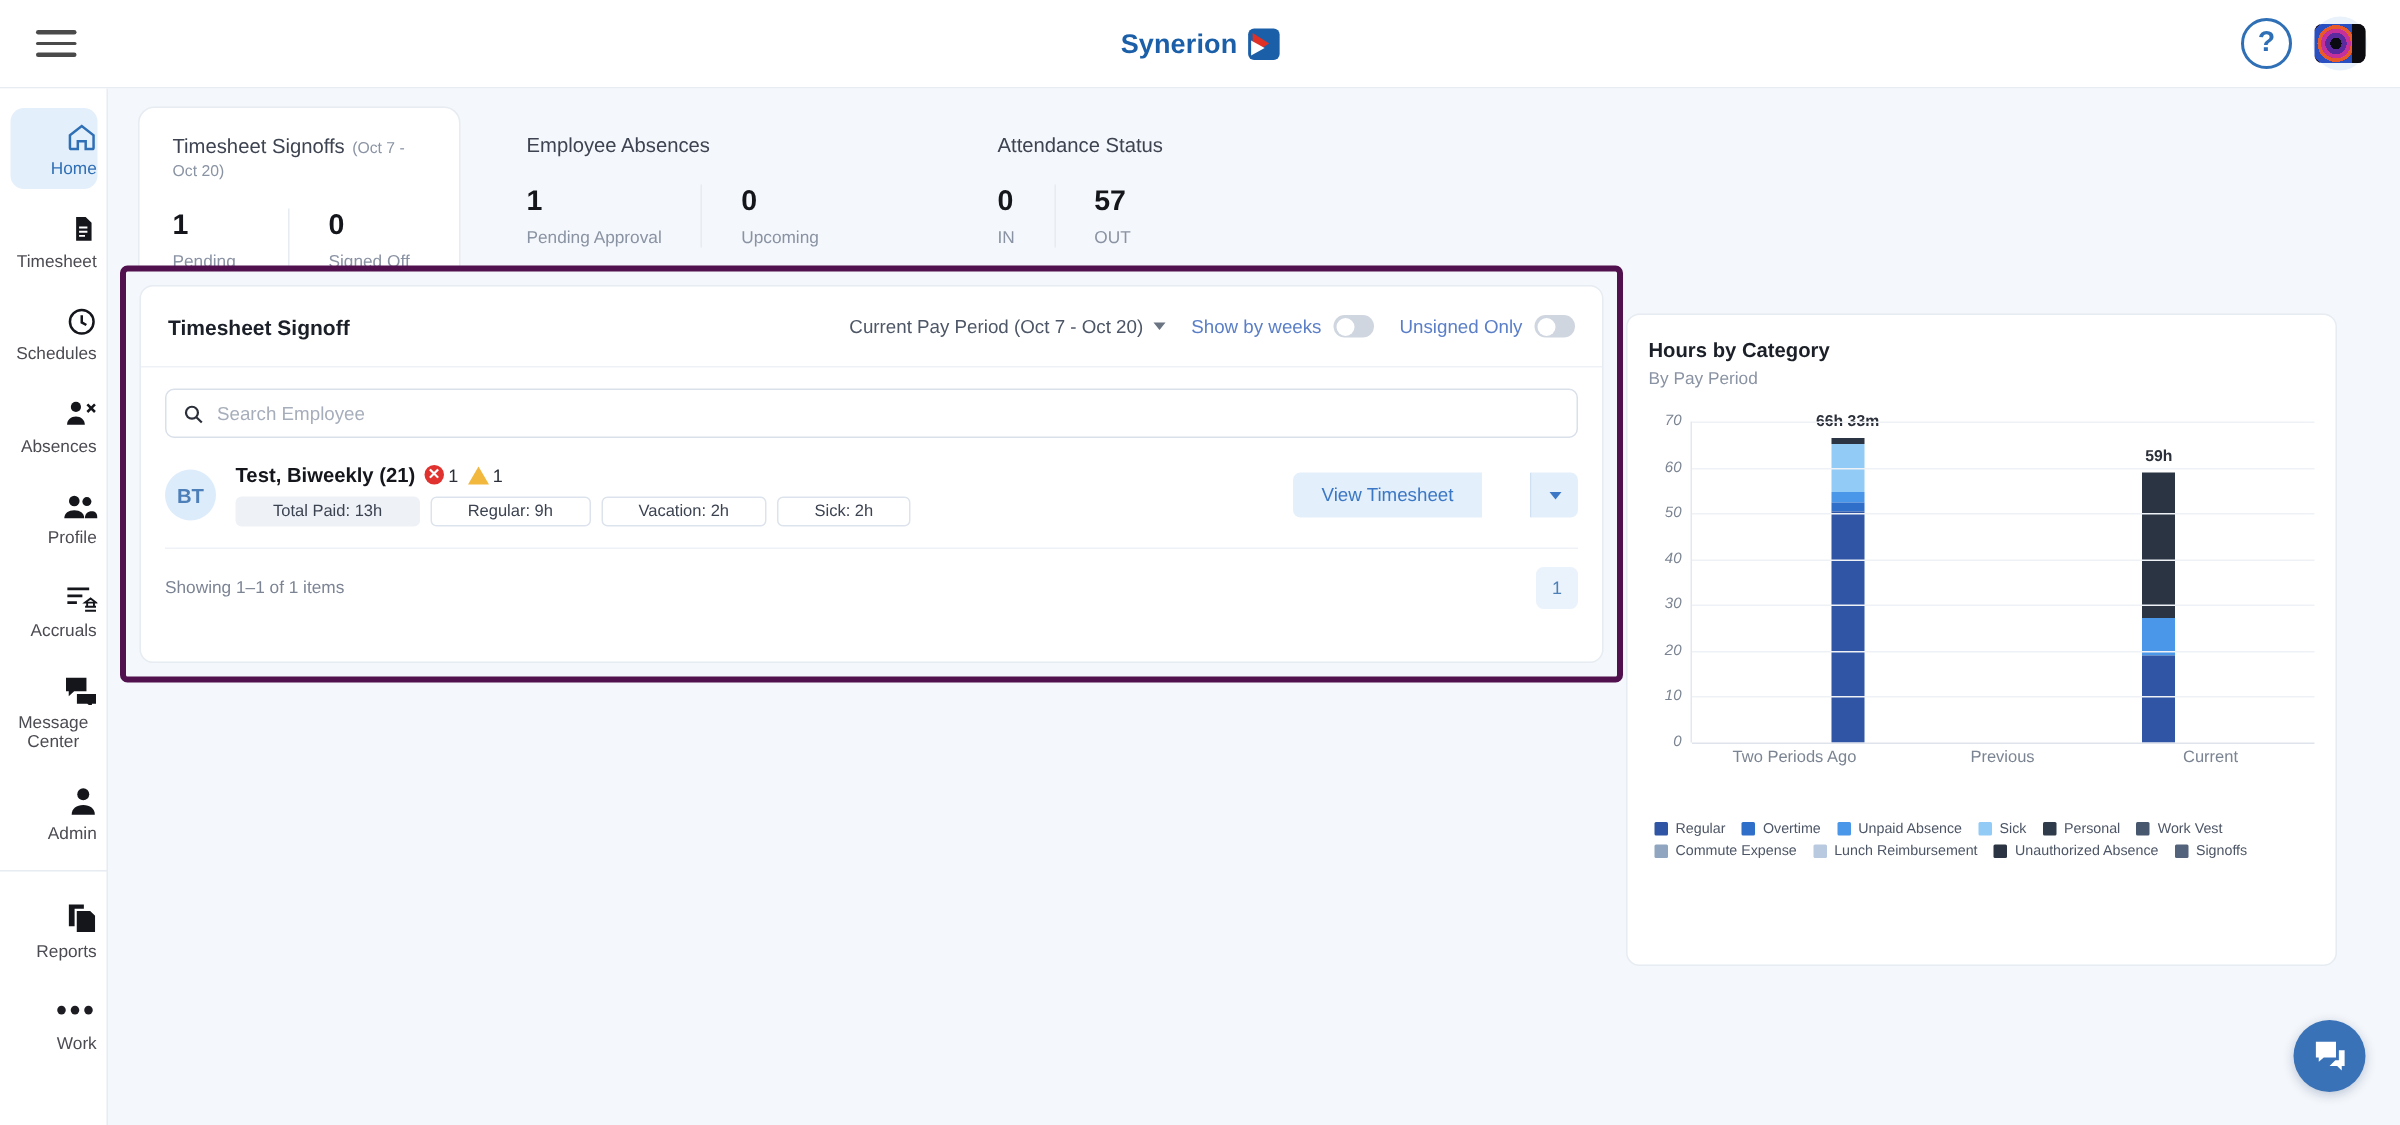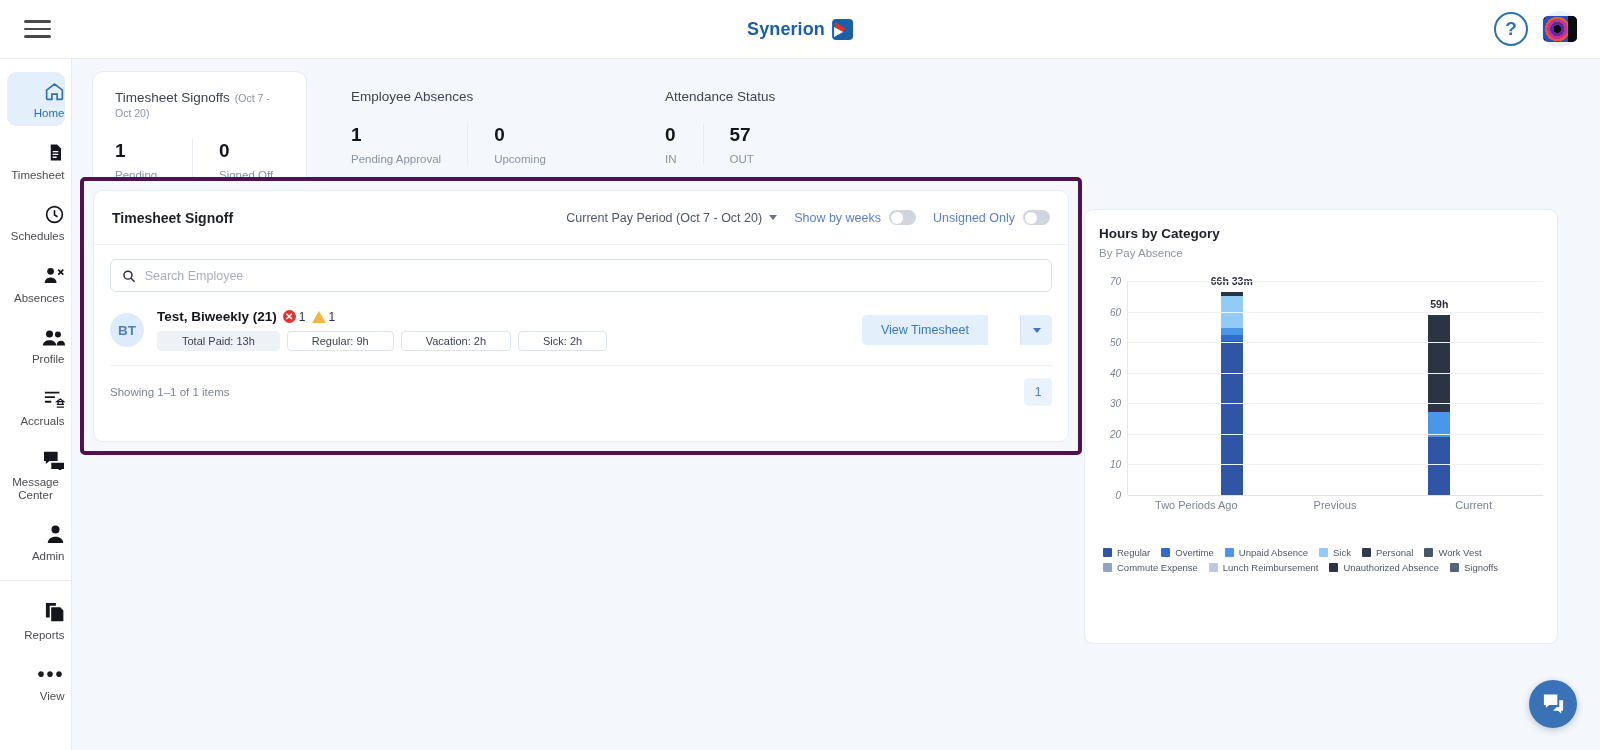--- a/index.html
+++ b/index.html
@@ -351,21 +351,21 @@
           <path d="M6 5h11l4 4v13H6z" fill="#14161c" stroke="#fff" stroke-width="1.6"></path>
         </svg>
       </div>
       <div class="lbl">Reports</div>
     </div>
 
     <div class="nav-item">
       <div class="ico">
         <div class="dots">•••</div>
       </div>
-      <div class="lbl">View</div>
+      <div class="lbl">Work</div>
     </div>
   </div>
 
   <div class="content">
 
     <div class="stat-strip">
 
       <div class="stat-card">
         <div class="stat-title">
           <span>Timesheet Signoffs</span><span class="sub">(Oct 7 - Oct 20)</span>
@@ -479,21 +479,21 @@
         <div class="panel-foot">
           <div class="foot-text">Showing 1–1 of 1 items</div>
           <div class="page-pill">1</div>
         </div>
 
       </div>
     </div>
 
     <div class="chart-card">
       <div class="chart-title">Hours by Category</div>
-      <div class="chart-sub">By Pay Absence</div>
+      <div class="chart-sub">By Pay Period</div>
 
       <div class="plot">
         <div class="y-axis" id="y-axis">
             <div class="y-tick" style="top: 214px;">0</div>
             <div class="y-tick" style="top: 183.429px;">10</div>
             <div class="y-tick" style="top: 152.857px;">20</div>
             <div class="y-tick" style="top: 122.286px;">30</div>
             <div class="y-tick" style="top: 91.7143px;">40</div>
             <div class="y-tick" style="top: 61.1429px;">50</div>
             <div class="y-tick" style="top: 30.5714px;">60</div>

